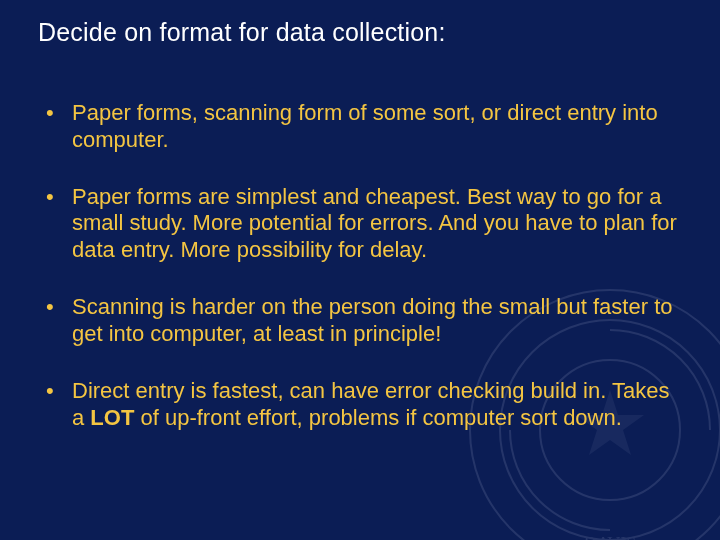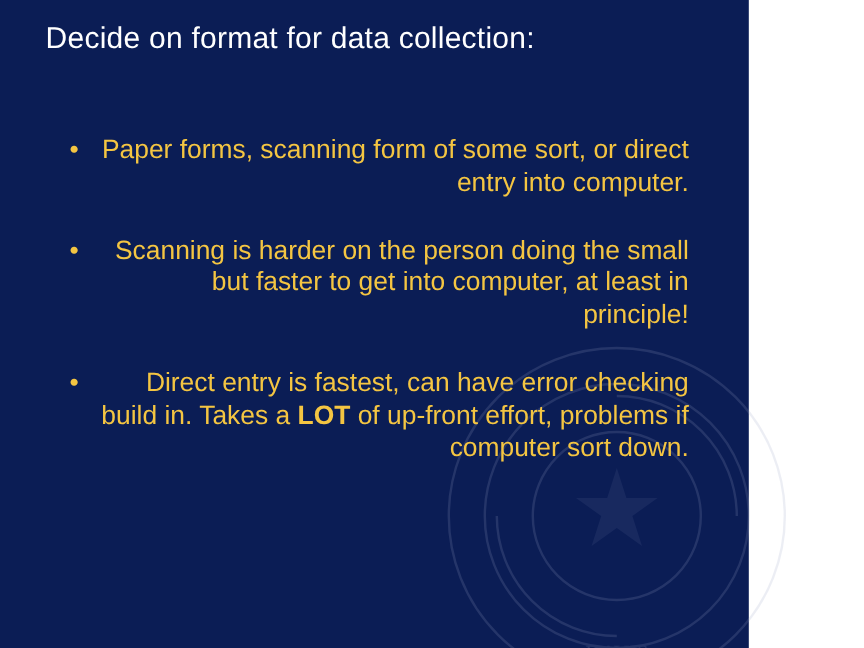--- a/index.html
+++ b/index.html
@@ -5,21 +5,21 @@
   html, body {
     margin: 0;
     padding: 0;
     width: 720px;
     height: 540px;
     overflow: hidden;
     font-family: Arial, Helvetica, sans-serif;
   }
   .slide {
     position: relative;
-    width: 624px;
+    width: 720px;
     height: 540px;
     background: #0b1d55; 
     box-sizing: border-box;
   }
   .seal {
     position: absolute;
     right: -40px;
     bottom: -40px;
     width: 300px;
     height: 300px;
@@ -37,22 +37,21 @@
   }
   .body {
     position: absolute;
     left: 38px;
     right: 38px;
     top: 100px;
   }
   ul.bullets {
     list-style: none;
     padding: 0;
-    margin: 12px;
-    text-align: right;
+    margin: 0;
   }
   ul.bullets > li {
     position: relative;
     padding-left: 34px;
     color: #f4c542; 
     font-size: 22px;
     line-height: 1.22;
     margin-bottom: 30px;
     font-weight: 400;
   }
@@ -86,20 +85,23 @@
   </svg>
 
   <div class="title">Decide on format for data collection:</div>
 
   <div class="body">
     <ul class="bullets">
       <li>
         <span>Paper forms, scanning form of some sort, or direct entry into computer.</span>
       </li>
       <li>
+        <span>Paper forms are simplest and cheapest. Best way to go for a small study. More potential for errors. And you have to plan for data entry. More possibility for delay.</span>
+      </li>
+      <li>
         <span>Scanning is harder on the person doing the small but faster to get into computer, at least in principle!</span>
       </li>
       <li>
         <span>Direct entry is fastest, can have error checking build in. Takes a </span><span class="bold">LOT</span><span> of up-front effort, problems if computer sort down.</span>
       </li>
     </ul>
   </div>
 
 </div>
 

